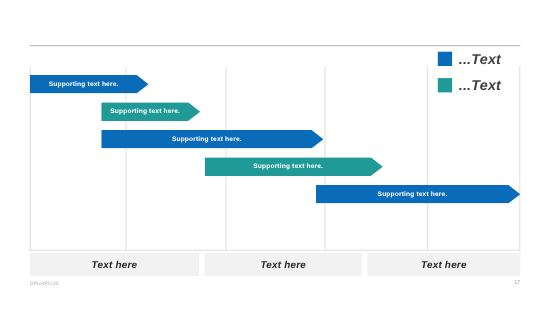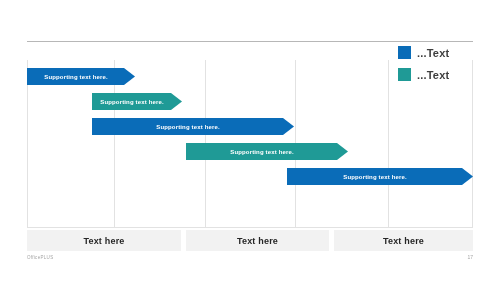--- a/index.html
+++ b/index.html
@@ -41,25 +41,26 @@
     display: flex;
     align-items: center;
     gap: 6px;
   }
   .legend-swatch {
     width: 13px;
     height: 13px;
     flex: none;
   }
   .legend-label {
-    font-size: 11px;
+    font-size: 13px;
     font-weight: bold;
     color: #3f3f3f;
     letter-spacing: 0.2px;
     white-space: nowrap;
+    font-style: italic;
   }
 
   
   .plot {
     position: absolute;
     left: 27px;
     top: 60px;
     width: 446px;
     height: 168px;
   }
@@ -111,20 +112,21 @@
     top: 0;
     height: 21px;
     background: #f2f2f2;
     display: flex;
     align-items: center;
     justify-content: center;
   }
   .cat-label {
     font-size: 9px;
     font-weight: bold;
+    font-style: italic;
     color: #262626;
     letter-spacing: 0.2px;
   }
 
   
   .footer-brand {
     position: absolute;
     left: 27px;
     top: 255px;
     font-size: 4.5px;

